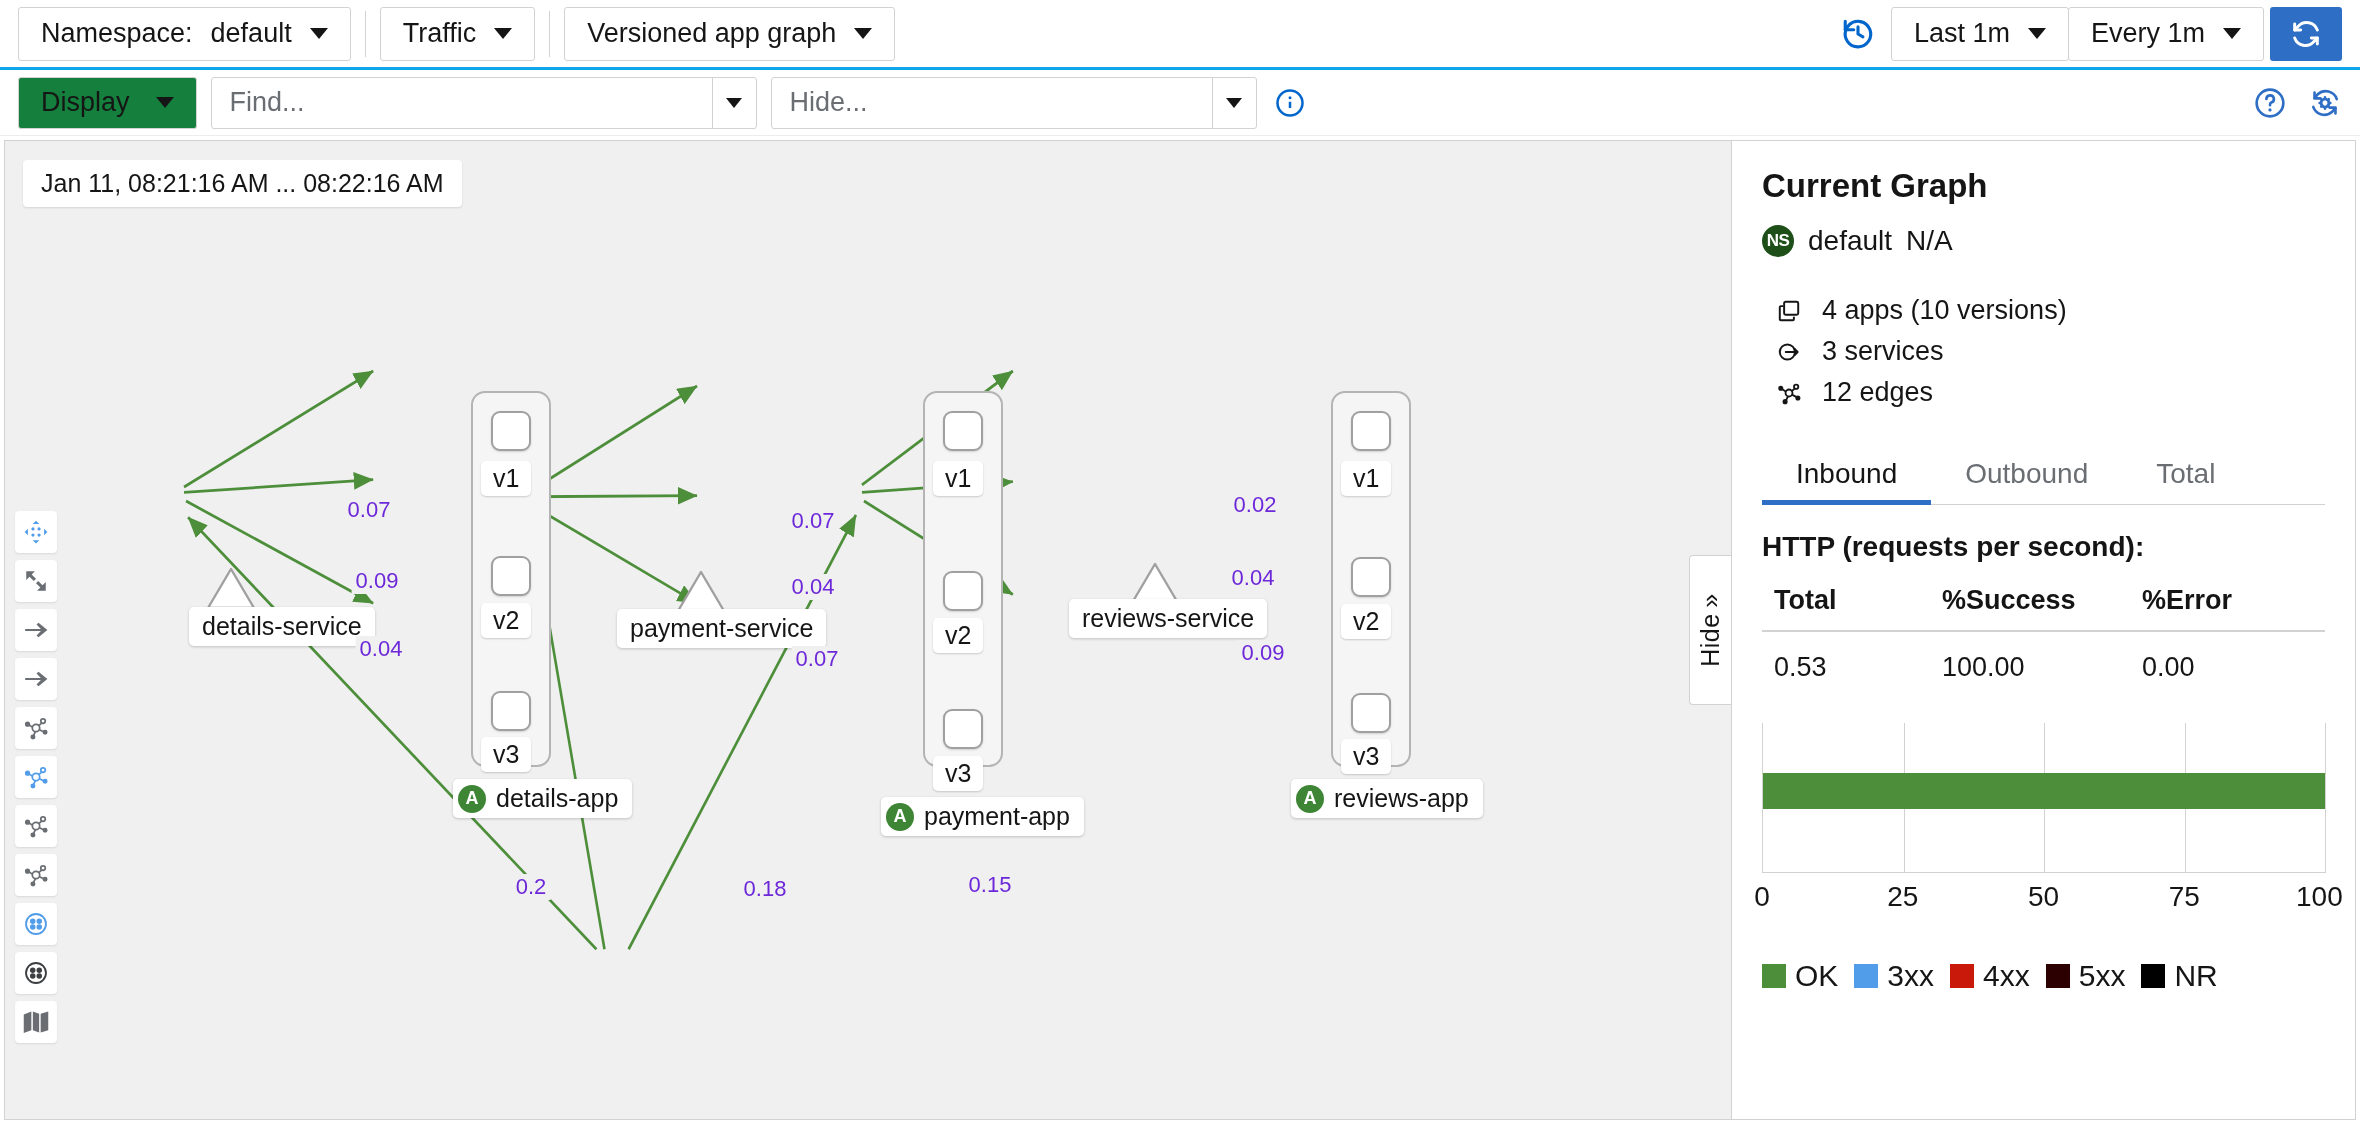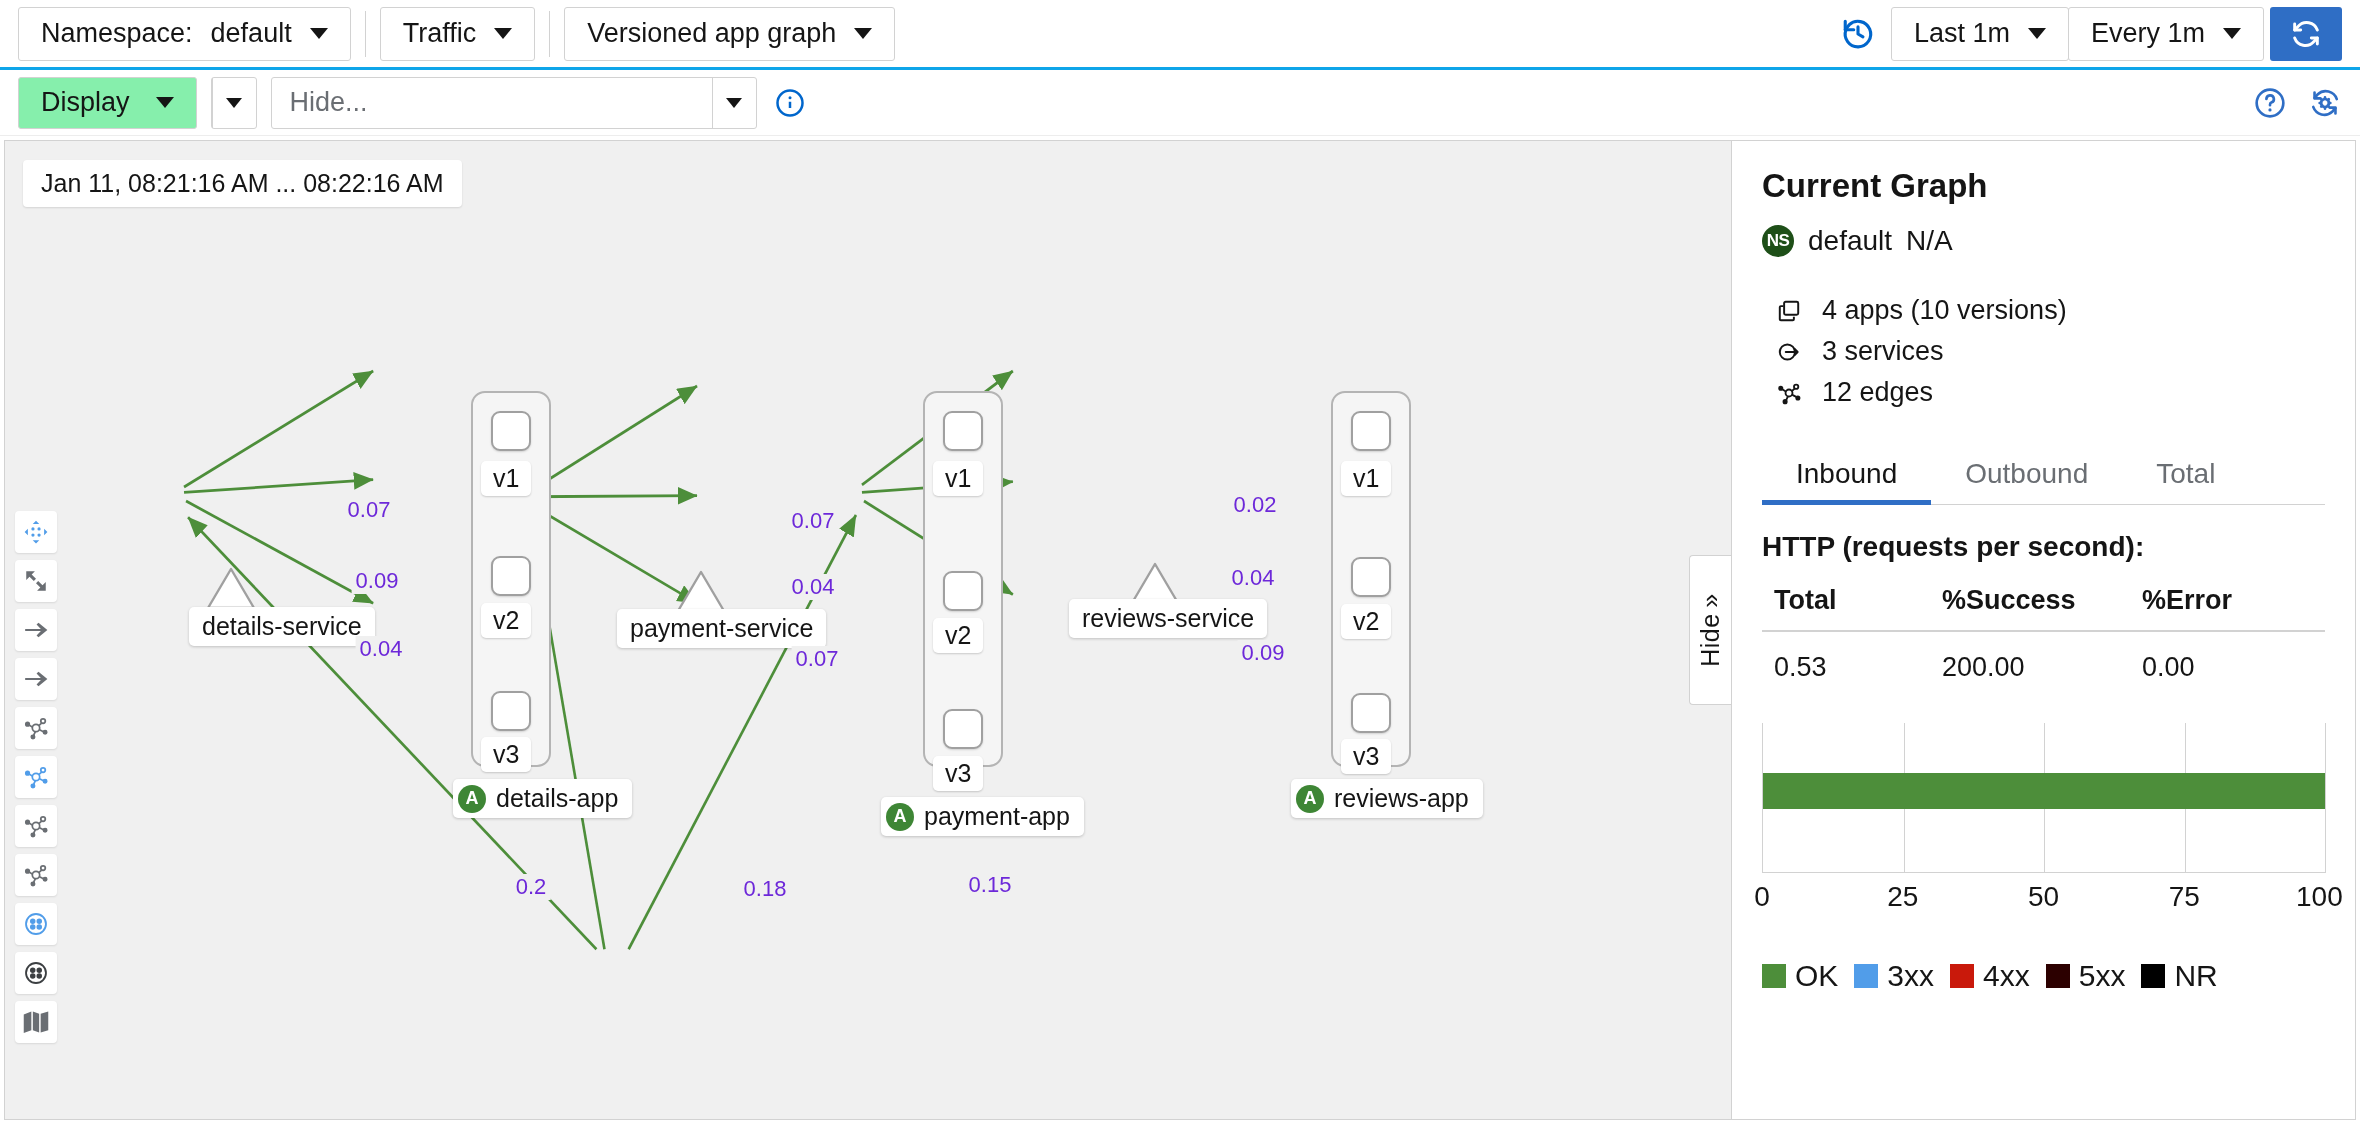--- a/index.html
+++ b/index.html
@@ -51,21 +51,21 @@
     height: 66px; flex: 0 0 66px;
     display: flex; align-items: center;
     border-bottom: 1px solid #ededed;
     padding: 0 18px;
     background: #fff;
   }
   .display-box {
     display: flex; align-items: center; gap: 26px;
     height: 52px; padding: 0 22px;
     border: 1px solid #d2d2d2; border-radius: 3px;
-    font-size: 27px; background: #86efac; white-space: nowrap;
+    font-size: 27px; background: #15803d; white-space: nowrap;
   }
   .finder {
     display: flex; align-items: stretch;
     height: 52px; margin-left: 14px;
     border: 1px solid #d2d2d2; border-radius: 3px; background: #fff;
   }
   .finder input {
     border: none; outline: none; background: transparent;
     font-size: 27px; font-family: "Liberation Sans", sans-serif;
     padding: 0 18px; color: #151515; width: 500px;
@@ -277,20 +277,21 @@
     </div>
   </div>
 
   <div class="toolbar2">
     <div class="display-box">
       <span>Display</span>
       <span class="caret"></span>
     </div>
 
     <div class="finder">
+      <input type="text" value="" placeholder="Find..." style="">
       <div class="fbtn">
         <span class="chev-small"></span>
       </div>
     </div>
 
     <div class="finder hide-box">
       <input type="text" value="" placeholder="Hide..." style="">
       <div class="fbtn">
         <span class="chev-small"></span>
       </div>
@@ -585,21 +586,21 @@
       <div class="sp-http">HTTP (requests per second):</div>
 
       <div class="sp-table">
         <div class="sp-th">
           <div class="col1">Total</div>
           <div class="col2">%Success</div>
           <div class="col3">%Error</div>
         </div>
         <div class="sp-td">
           <div class="col1">0.53</div>
-          <div class="col2">200.00</div>
+          <div class="col2">100.00</div>
           <div class="col3">0.00</div>
         </div>
       </div>
 
       <div class="chart-wrap">
         <div class="chart-plot">
           <div class="gridline" style="left:25%"></div>
           <div class="gridline" style="left:50%"></div>
           <div class="gridline" style="left:75%"></div>
           <div class="gridline" style="left:100%"></div>

